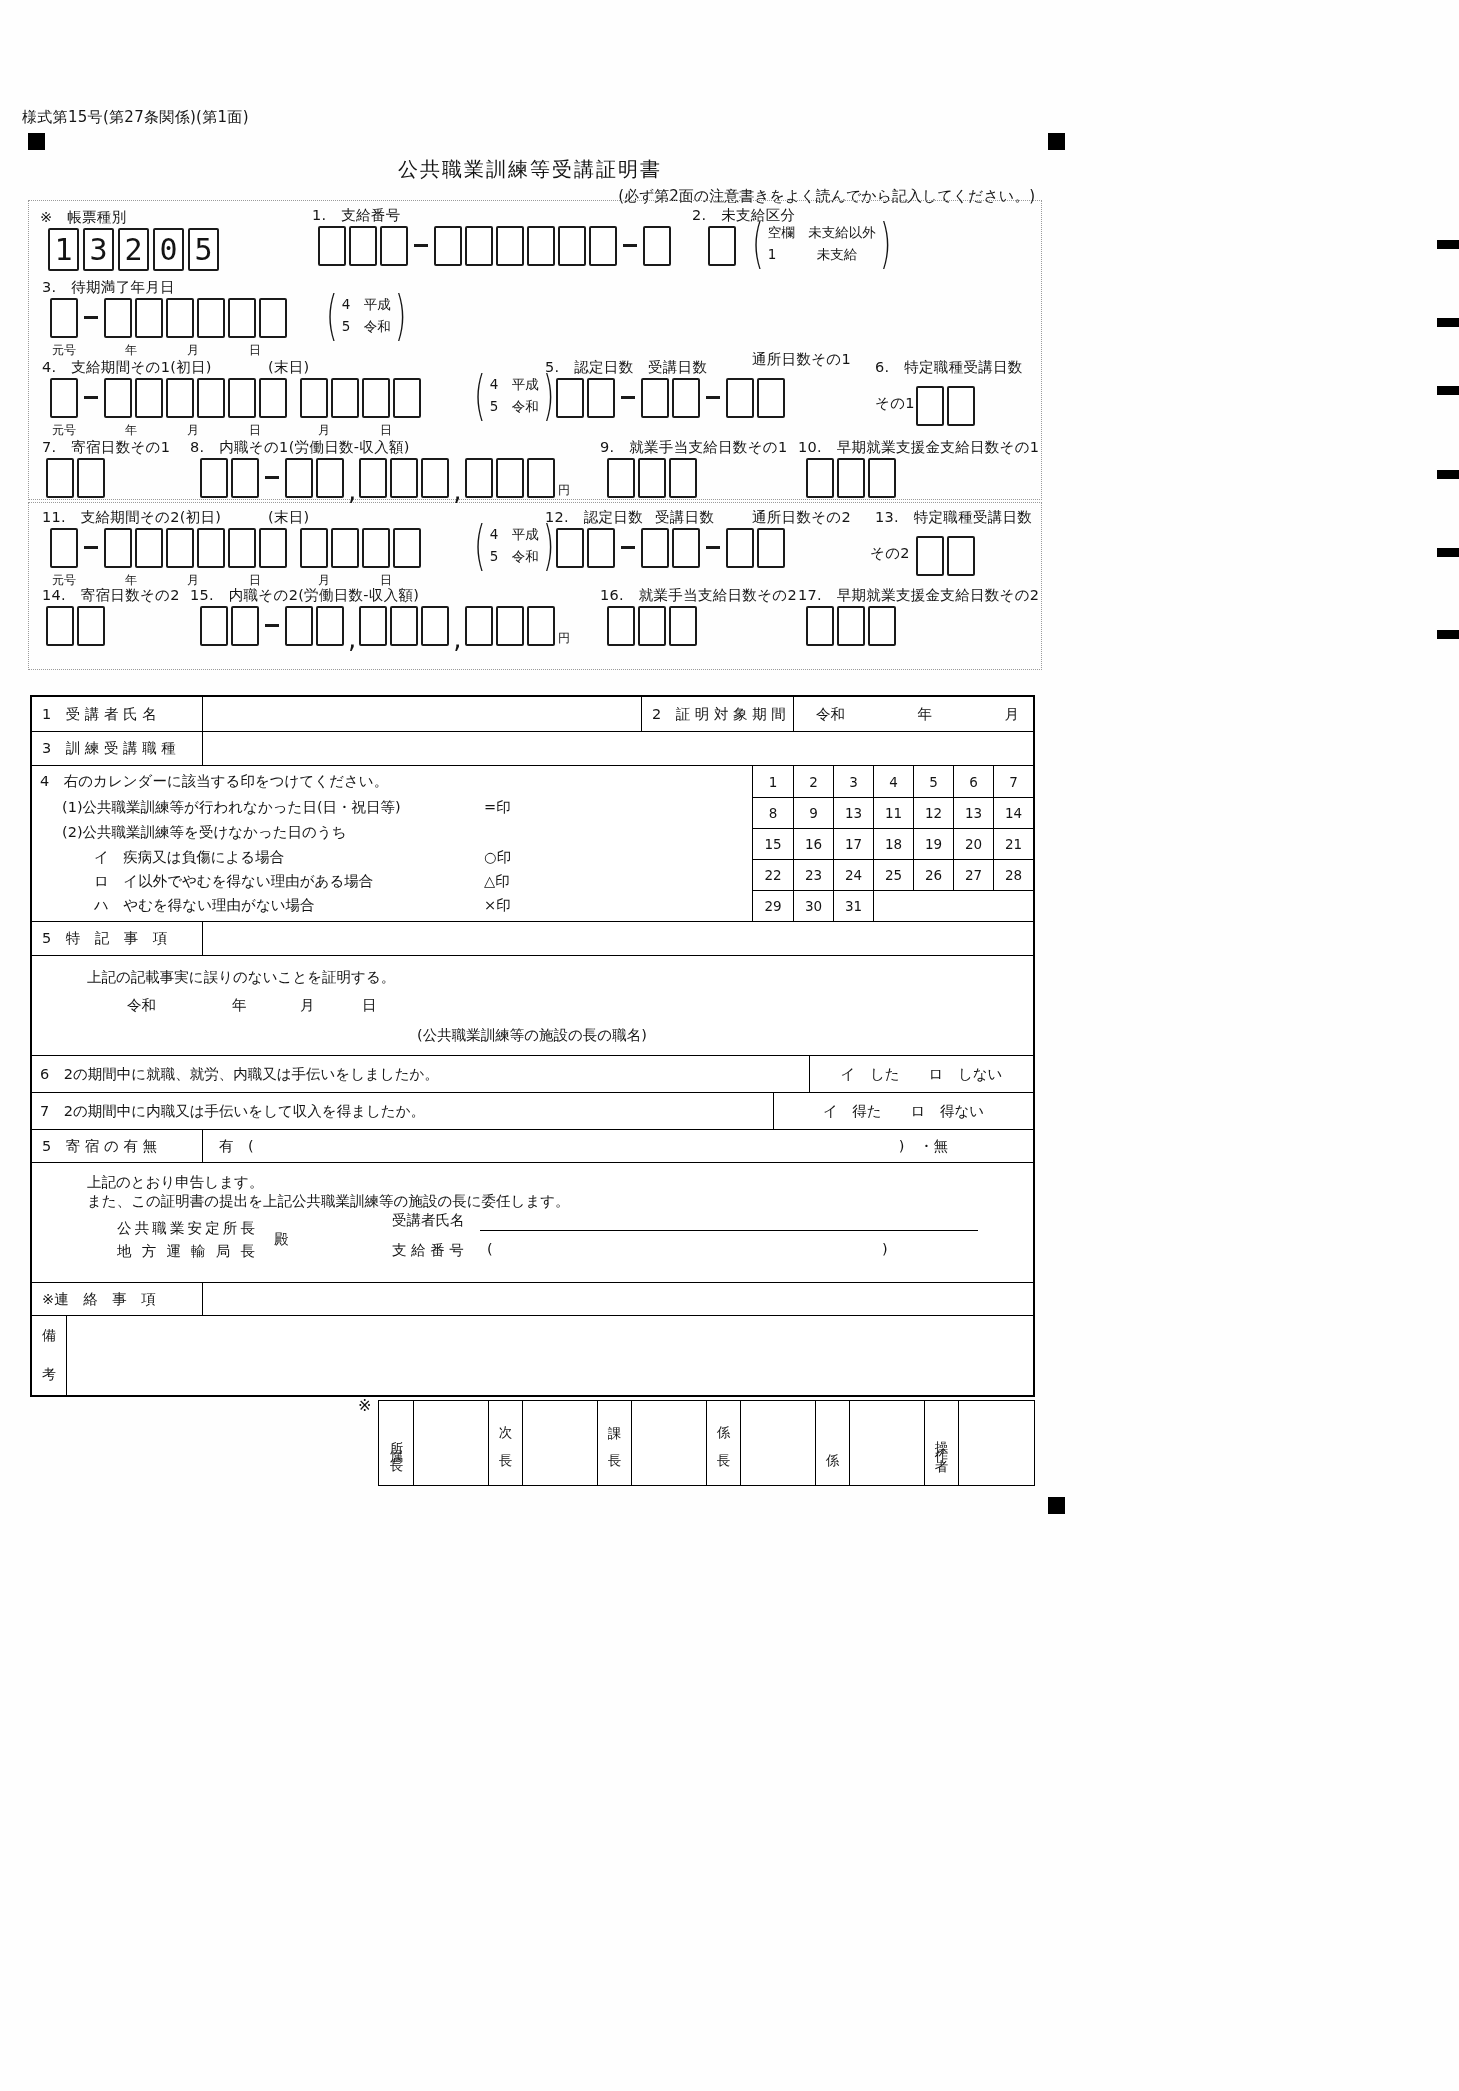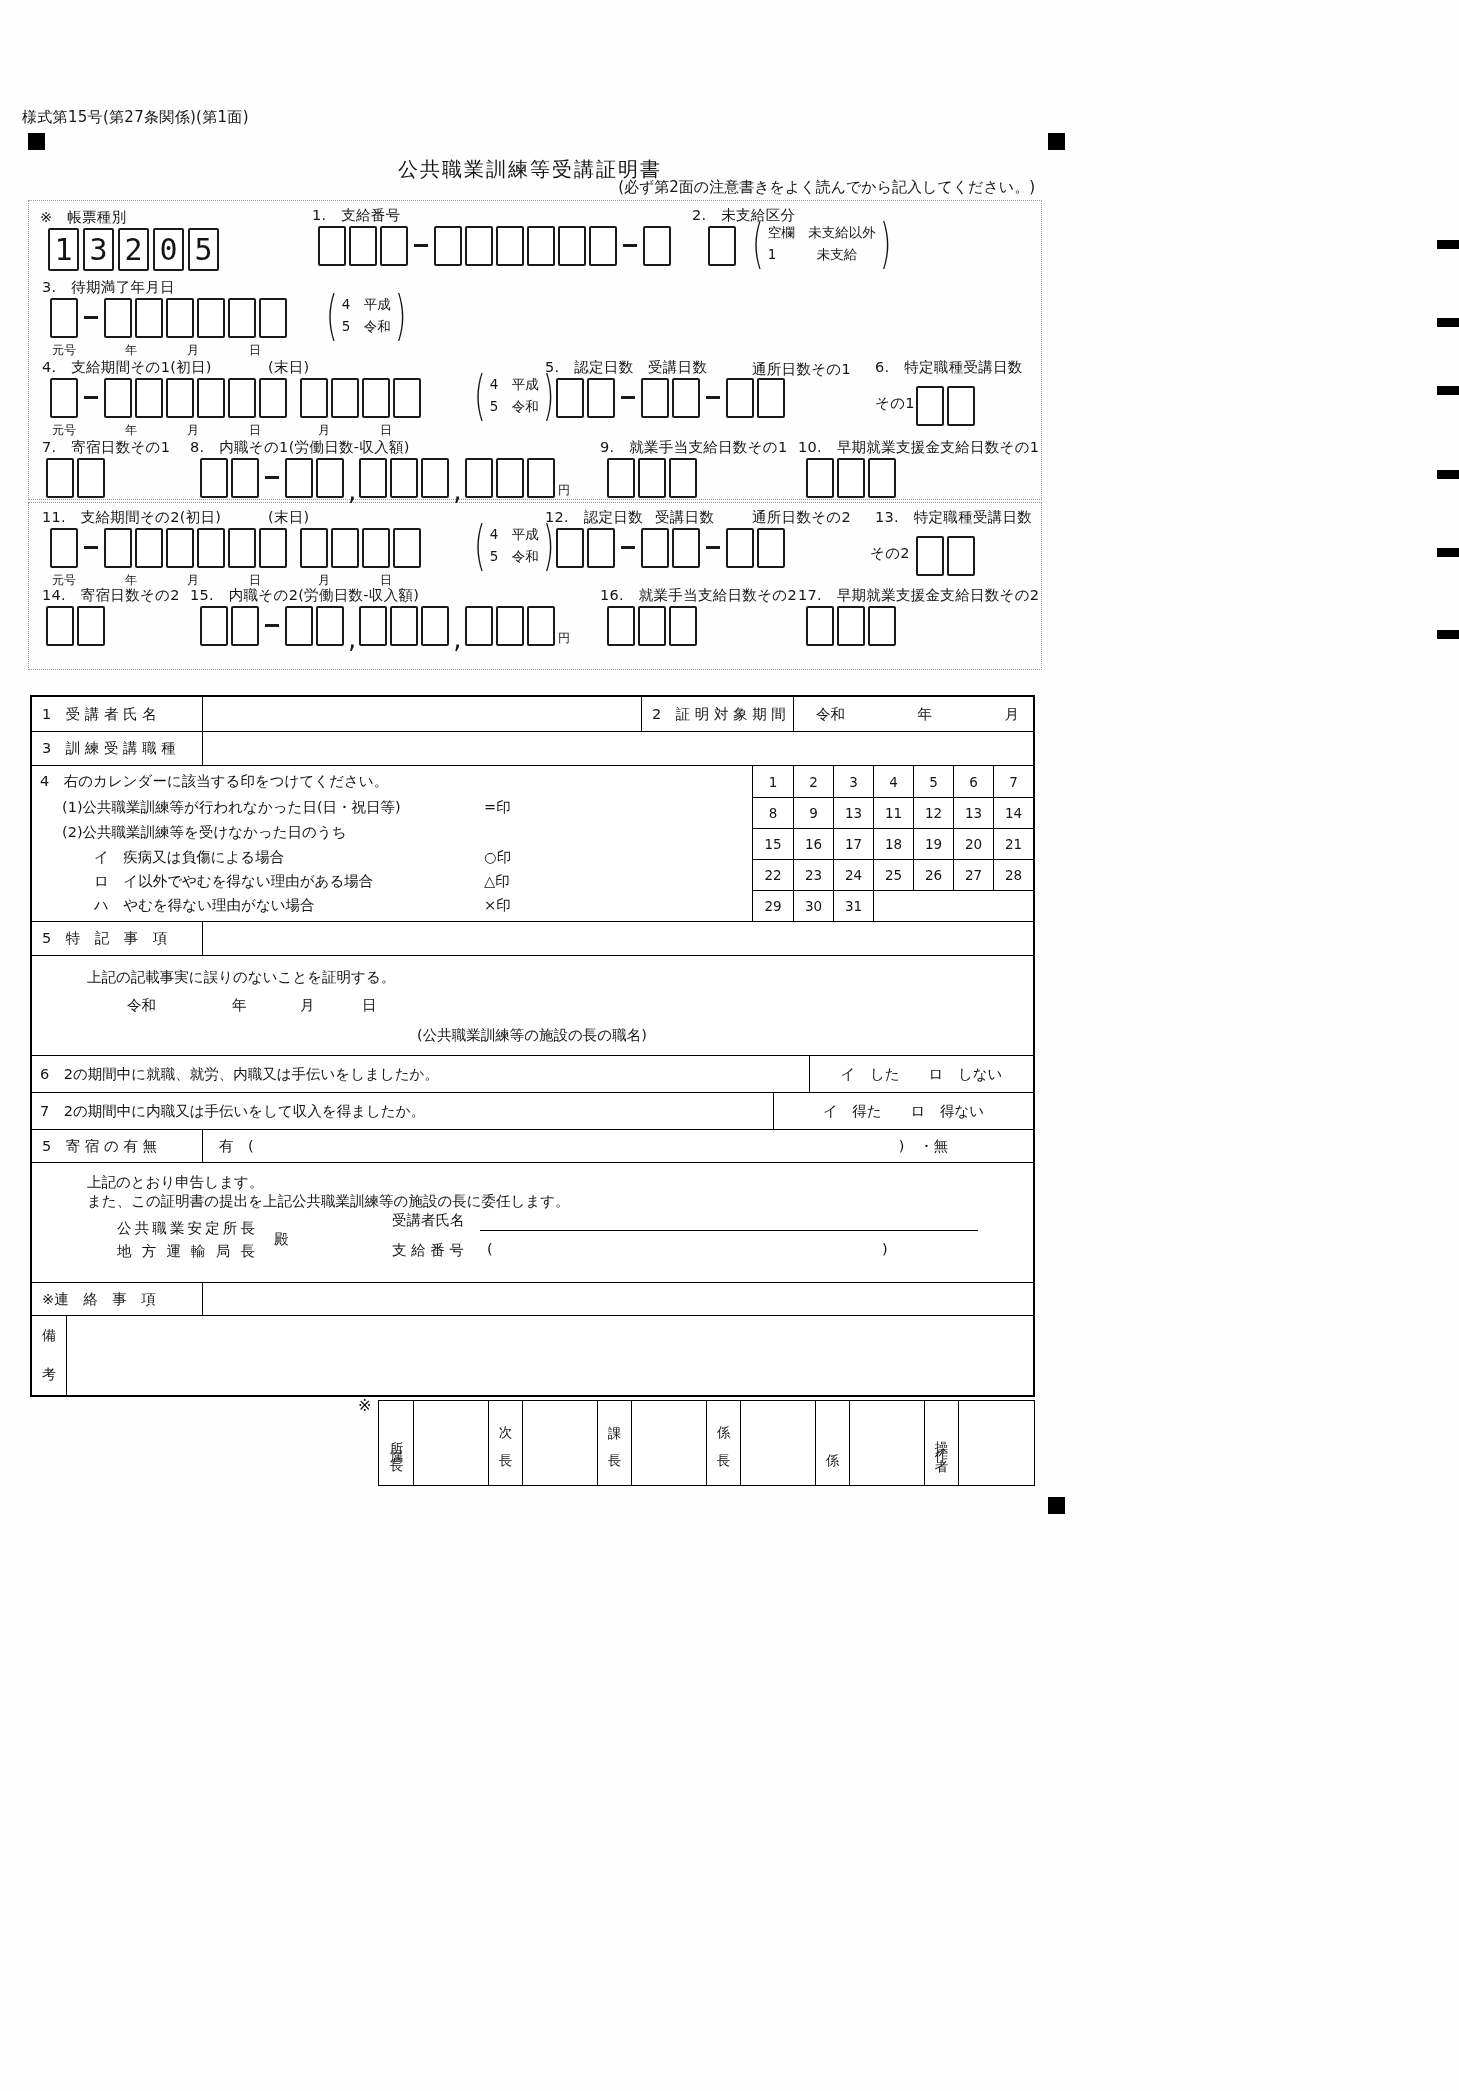--- a/index.html
+++ b/index.html
@@ -52,21 +52,21 @@
 </style>
 </head>
 <body>
 
 <div class="page">
 
   <div class="abs lbl" style="left:22px;top:108px;font-size:15px">様式第15号(第27条関係)(第1面)</div>
   <div class="mark" style="left:28px;top:133px;width:17px;height:17px"></div>
   <div class="mark" style="left:1048px;top:133px;width:17px;height:17px"></div>
   <div class="abs" style="left:0;top:156px;width:1060px;text-align:center;font-size:20px;letter-spacing:2px">公共職業訓練等受講証明書</div>
-  <div class="abs" style="left:0;top:178px;width:1035px;text-align:right;font-size:15px">(必ず第2面の注意書きをよく読んでから記入してください。)</div>
+  <div class="abs" style="left:0;top:187px;width:1035px;text-align:right;font-size:15px">(必ず第2面の注意書きをよく読んでから記入してください。)</div>
 
   <div class="mark" style="left:1437px;top:240px;width:22px;height:9px"></div>
   <div class="mark" style="left:1437px;top:318px;width:22px;height:9px"></div>
   <div class="mark" style="left:1437px;top:386px;width:22px;height:9px"></div>
   <div class="mark" style="left:1437px;top:470px;width:22px;height:9px"></div>
   <div class="mark" style="left:1437px;top:548px;width:22px;height:9px"></div>
   <div class="mark" style="left:1437px;top:630px;width:22px;height:9px"></div>
 
   <div class="dotbox" style="left:28px;top:200px;width:1014px;height:300px"></div>
   <div class="dotbox" style="left:28px;top:502px;width:1014px;height:168px"></div>
@@ -177,21 +177,21 @@
     <span class="pc">(</span>
     <span class="pl">
       <span>4　平成</span>
       <span>5　令和</span>
     </span>
     <span class="pc">)</span>
   </div>
 
   <div class="abs lbl" style="left:545px;top:358px">5.　認定日数</div>
   <div class="abs lbl" style="left:648px;top:358px">受講日数</div>
-  <div class="abs lbl" style="left:752px;top:360px">通所日数その1</div>
+  <div class="abs lbl" style="left:752px;top:350px">通所日数その1</div>
   <div class="abs obxrow" style="left:556px;top:378px">
     <span class="bxg">
         <span class="obx"></span>
         <span class="obx"></span>
       </span>
     <span class="gdash"></span>
     <span class="bxg">
         <span class="obx"></span>
         <span class="obx"></span>
       </span>

